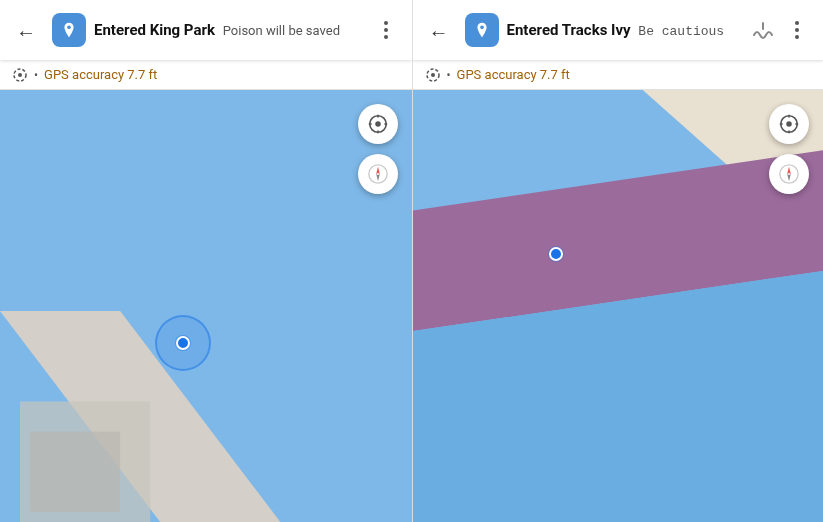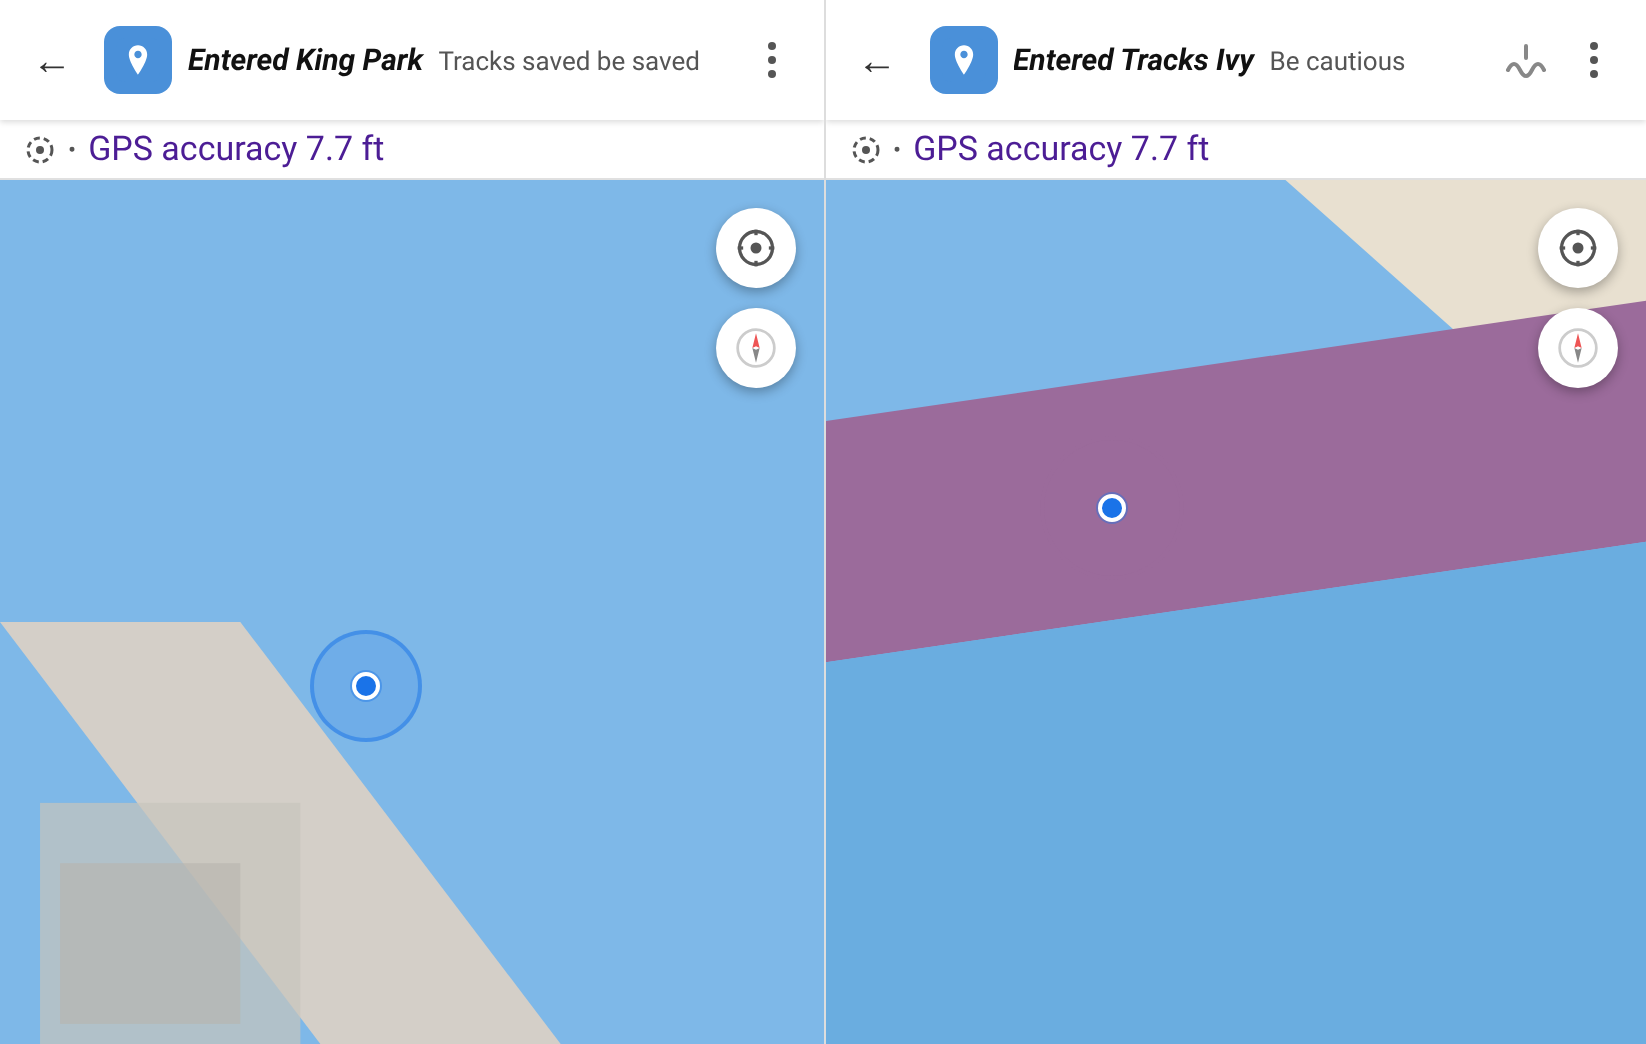--- a/index.html
+++ b/index.html
@@ -81,21 +81,20 @@
       font-size: 15px;
       font-weight: 600;
       color: #111;
       white-space: nowrap;
       overflow: hidden;
       text-overflow: ellipsis;
     }
 
     .title-main .highlight {
       font-weight: 700;
-      font-style: italic;
     }
 
     .more-btn {
       width: 36px;
       height: 36px;
       display: flex;
       align-items: center;
       justify-content: center;
       cursor: pointer;
       flex-shrink: 0;
@@ -105,22 +104,22 @@
       height: 30px;
       background: white;
       display: flex;
       align-items: center;
       padding: 0 12px;
       gap: 6px;
       border-bottom: 1px solid #e0e0e0;
     }
 
     .status-text {
-      font-size: 17px;
-      color: #4c1d95;
+      font-size: 13px;
+      color: #a16207;
     }
 
     .map-area {
       flex: 1;
       position: relative;
       overflow: hidden;
     }
 
     
     .map-left {
@@ -231,21 +230,21 @@
     </div>
     <div class="app-icon">
       <svg viewBox="0 0 24 24" fill="none" xmlns="http://www.w3.org/2000/svg">
         <rect width="24" height="24" rx="5" fill="#4a90d9"></rect>
         <path d="M12 4C9.2 4 7 6.2 7 9c0 4 5 11 5 11s5-7 5-11c0-2.8-2.2-5-5-5zm0 7c-1.1 0-2-.9-2-2s.9-2 2-2 2 .9 2 2-.9 2-2 2z" fill="white"></path>
       </svg>
     </div>
     <div class="title-area">
       <div class="title-main">
         <span class="highlight">Entered King Park</span>
-        <span style="font-weight:400; color:#555; font-size:13px; margin-left:4px;">Tracks saved be saved</span>
+        <span style="font-weight:400; color:#555; font-size:13px; margin-left:4px;">Poison will be saved</span>
       </div>
     </div>
     <div class="more-btn">
       <div class="three-dots">
         <span></span>
           <span></span>
           <span></span>
       </div>
     </div>
   </div>
@@ -308,21 +307,21 @@
     </div>
     <div class="app-icon">
       <svg viewBox="0 0 24 24" fill="none" xmlns="http://www.w3.org/2000/svg">
         <rect width="24" height="24" rx="5" fill="#4a90d9"></rect>
         <path d="M12 4C9.2 4 7 6.2 7 9c0 4 5 11 5 11s5-7 5-11c0-2.8-2.2-5-5-5zm0 7c-1.1 0-2-.9-2-2s.9-2 2-2 2 .9 2 2-.9 2-2 2z" fill="white"></path>
       </svg>
     </div>
     <div class="title-area">
       <div class="title-main">
         <span class="highlight">Entered Tracks Ivy</span>
-        <span style="font-weight:400; color:#555; font-size:13px; margin-left:4px;">Be cautious</span>
+        <span style="font-weight:400; color:#555; font-size:13px; margin-left:4px;font-family:Liberation Mono, monospace;">Be cautious</span>
       </div>
     </div>
 
     <div style="width:28px; height:28px; display:flex; align-items:center; justify-content:center; margin-right:2px;">
       <svg width="22" height="18" viewBox="0 0 22 18">
         <path d="M2 14 Q5 8 8 14 Q11 20 14 14 Q17 8 20 14" stroke="#888" stroke-width="2" fill="none" stroke-linecap="round"></path>
         <line x1="11" y1="2" x2="11" y2="8" stroke="#888" stroke-width="2" stroke-linecap="round"></line>
       </svg>
     </div>
     <div class="more-btn">

